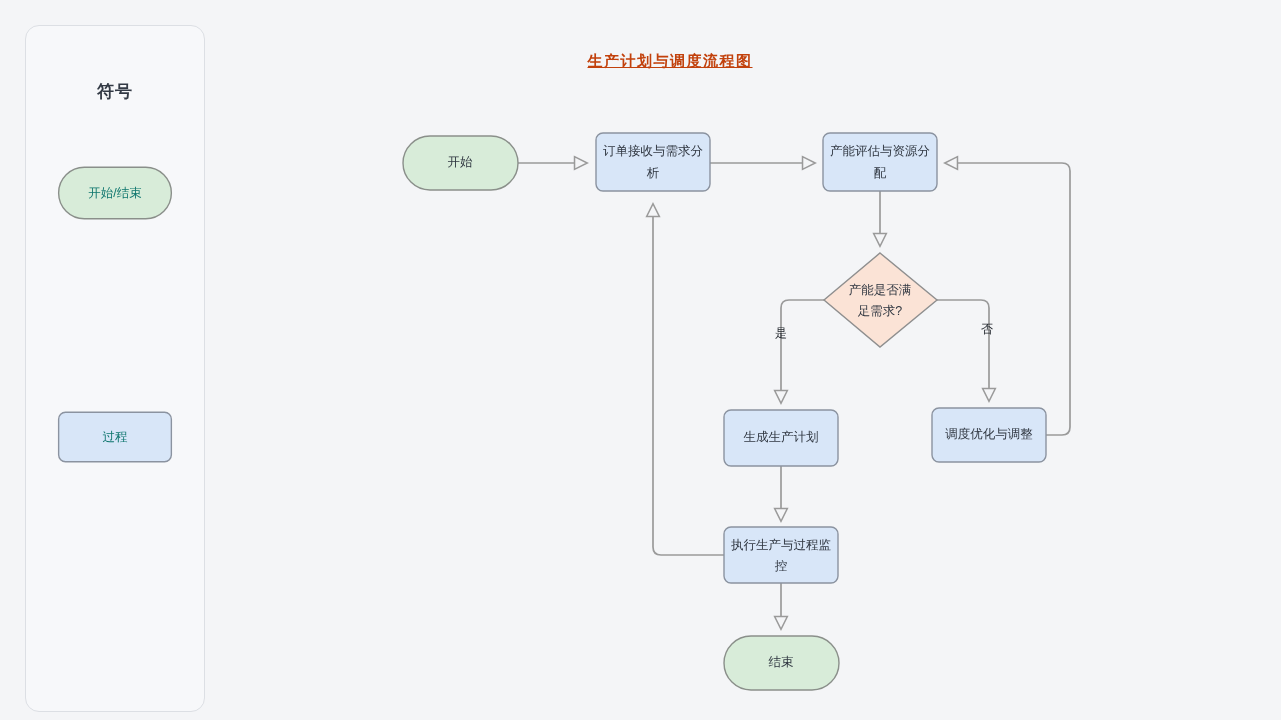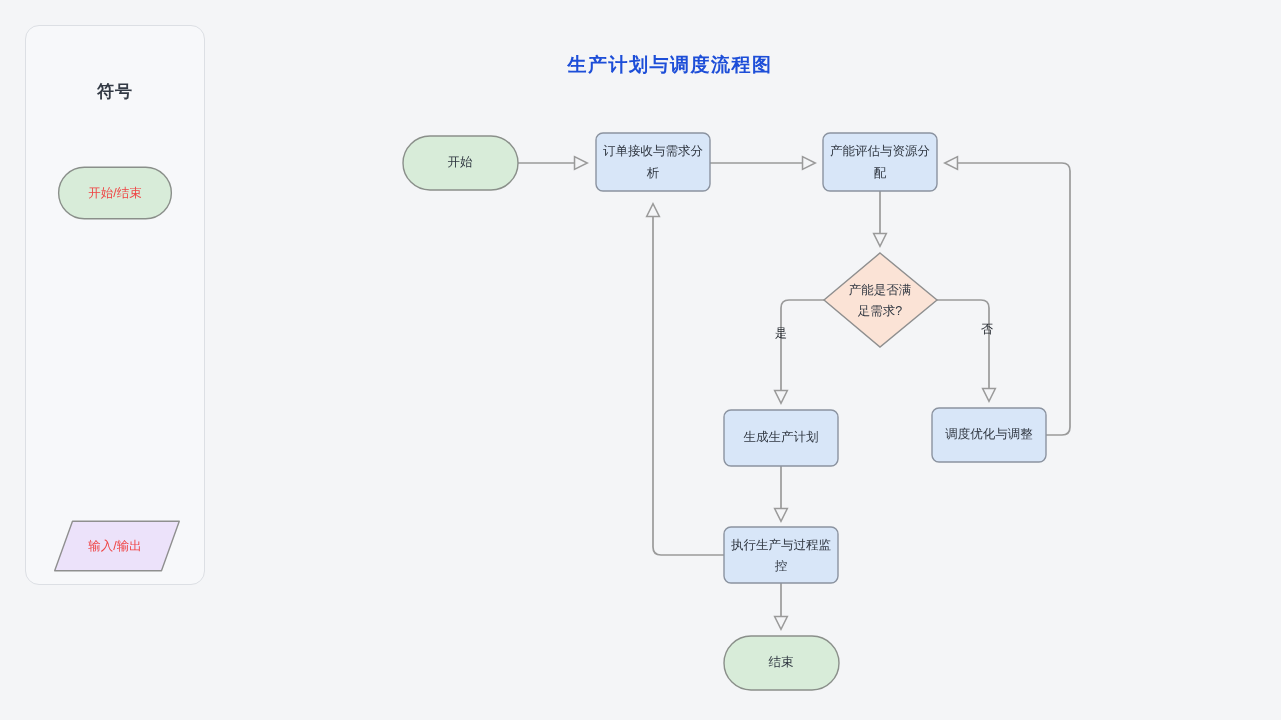--- a/index.html
+++ b/index.html
@@ -17,21 +17,21 @@
     height: 720px;
     background: #f4f5f7;
   }
 
   
   #legend {
     position: absolute;
     left: 25px;
     top: 25px;
     width: 180px;
-    height: 560px;
+    height: 687px;
     background: #f7f8fa;
     border: 1px solid #dcdfe4;
     border-radius: 14px;
     box-sizing: border-box;
   }
   #legend-title {
     position: absolute;
     top: 54px;
     left: 0;
     width: 100%;
@@ -46,43 +46,44 @@
     left: 0;
     width: 100%;
     height: 64px;
   }
   .legend-item .lbl {
     position: absolute;
     left: 0;
     width: 100%;
     text-align: center;
     font-size: 12.5px;
-    color: #ef4444;
+    color: #0f766e;
     line-height: 64px;
     pointer-events: none;
   }
   .legend-svg {
     position: absolute;
     left: 0;
     top: 0;
     width: 100%;
     height: 64px;
   }
 
   
   #chart-title {
     position: absolute;
     left: 330px;
     top: 52px;
     width: 680px;
     text-align: center;
-    font-size: 19px;
+    font-size: 15px;
     font-weight: bold;
-    color: #1d4ed8;
+    color: #c2410c;
     letter-spacing: 1.5px;
+    text-decoration: underline;
   }
   #flow {
     position: absolute;
     left: 0;
     top: 0;
     width: 1281px;
     height: 720px;
   }
   .nodetext {
     font-size: 12.5px;
@@ -117,27 +118,27 @@
     <div id="legend-title">符号</div>
 
     <div class="legend-item" style="top:135px;">
       <svg class="legend-svg" viewBox="0 0 180 64">
         <rect x="63" y="6" width="114" height="52" rx="26" ry="26" transform="translate(-30,0)" fill="#d8ecd9" stroke="#8a8f8a" stroke-width="1.4" class="shape"></rect>
       </svg>
       <div class="lbl">开始/结束</div>
     </div>
 
 
-
-    <div class="legend-item" style="top:488px;">
+    <div class="legend-item" style="top:379px;">
       <svg class="legend-svg" viewBox="0 0 180 64">
-        <polygon points="47,7 155,7 137,57 29,57" fill="#ece2fa" stroke="#8f8f8f" stroke-width="1.4" class="shape" stroke-linejoin="round"></polygon>
+        <rect x="33" y="7" width="114" height="50" rx="7" ry="7" fill="#d8e6f8" stroke="#8b93a0" stroke-width="1.4" class="shape"></rect>
       </svg>
-      <div class="lbl">输入/输出</div>
+      <div class="lbl">过程</div>
     </div>
+
 
 
   </div>
 
   <div id="chart-title">生产计划与调度流程图</div>
 
   <svg id="flow" viewBox="0 0 1281 720">
     <defs>
       <marker id="arrow" viewBox="0 0 12 12" refX="10" refY="6" markerWidth="9" markerHeight="9" orient="auto-start-reverse">
         <path d="M 1 1 L 11 6 L 1 11 z" fill="#f4f5f7" stroke="#9a9a9a" stroke-width="1.2"></path>

